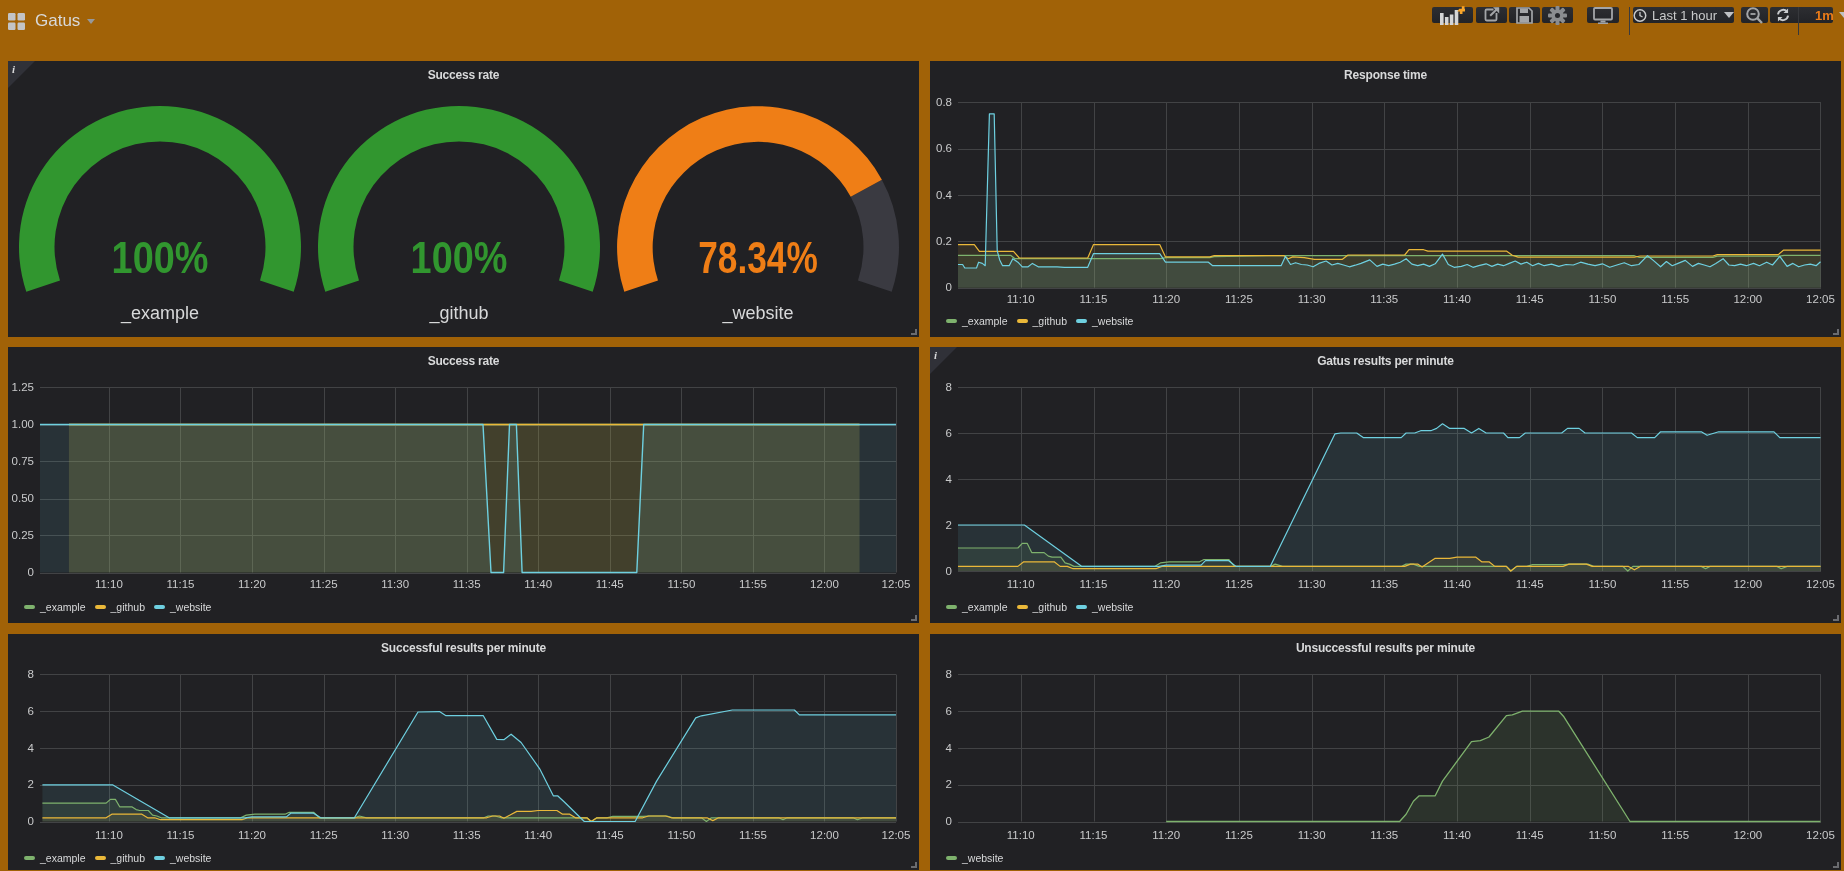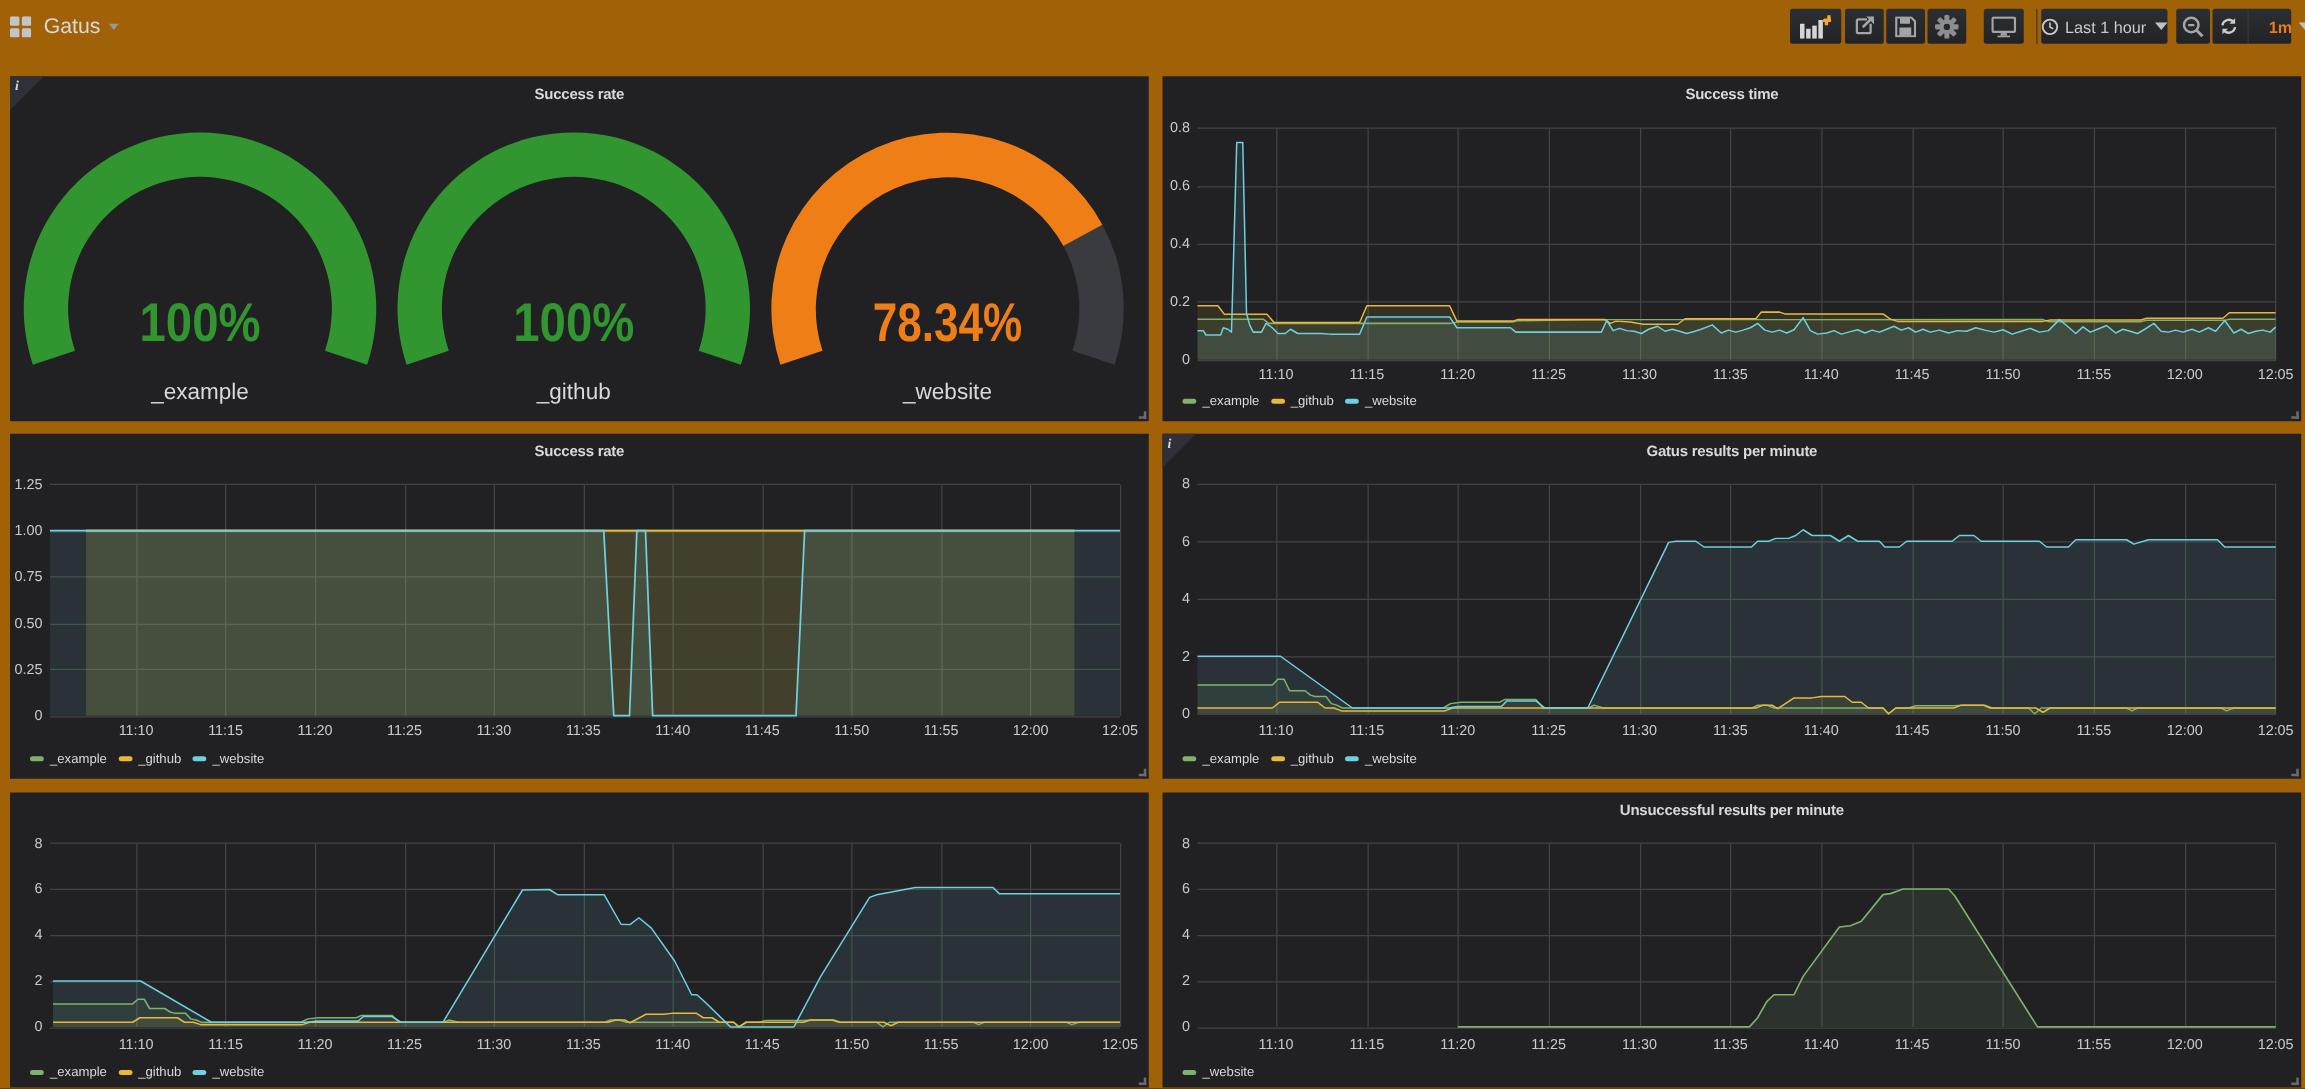--- a/index.html
+++ b/index.html
@@ -11,21 +11,21 @@
 .legend { position:absolute; left:16px; display:flex; align-items:center; height:12px; }
 .ld { display:inline-block; width:11px; height:4px; border-radius:2px; margin-right:5px; }
 .ln { font-size:10.5px; color:#d8d9da; margin-right:9px; }
 .corner { position:absolute; top:0; left:0; width:0; height:0;
   border-top:27px solid #303138; border-right:27px solid transparent; }
 .corner i { position:absolute; top:-25px; left:4px; font-size:11px; color:#d8d9da;
   font-family:"Liberation Serif",serif; font-style:italic; font-weight:700; }
 .rsz { position:absolute; right:2px; bottom:2px; width:6px; height:6px;
   border-right:2px solid #6a6b6f; border-bottom:2px solid #6a6b6f; }
 .navbar { position:absolute; left:0; top:0; width:100%; height:40px; }
-.nbtn { position:absolute; top:7px; height:28px; background:linear-gradient(#2d2e32,#222327); border-radius:2px;
+.nbtn { position:absolute; top:7px; height:16px; background:linear-gradient(#2d2e32,#222327); border-radius:2px;
   display:flex; align-items:center; justify-content:center; color:#c9cacb; white-space:nowrap; }
 .caret { display:inline-block; width:0; height:0; border-left:5px solid transparent;
   border-right:5px solid transparent; border-top:6px solid #bfc1c4; margin-left:7px; }
 </style></head>
 <body>
 <div class="page">
   <div class="navbar">
     <div style="position:absolute;left:8px;top:13px"><svg width="17" height="17" viewBox="0 0 17 17" fill="#c3c4c6">
           <rect x="0" y="0" width="7.5" height="7.5" rx="1.2"></rect>
           <rect x="9.5" y="0" width="7.5" height="7.5" rx="1.2"></rect>
@@ -123,21 +123,21 @@
         <text transform="translate(750 212) scale(0.81 1)" text-anchor="middle" font-size="43.5" font-weight="700" fill="#ef7e16">78.34%</text>
         <text x="750" y="258" text-anchor="middle" font-size="18" fill="#d8d9da">_website</text>
       </svg>
     <div class="corner">
         <i>i</i>
       </div>
     <div class="rsz"></div>
   </div>
 
   <div class="panel" style="left:930px;top:61px;width:911px;height:276px">
-    <div class="ptitle">Success time</div>
+    <div class="ptitle">Response time</div>
     <svg width="909" height="250" style="position:absolute;left:0;top:0">
         <line x1="28" y1="227.5" x2="891" y2="227.5" stroke="#424345" stroke-width="1"></line>
         <line x1="28" y1="180.5" x2="891" y2="180.5" stroke="#424345" stroke-width="1"></line>
         <line x1="28" y1="134.5" x2="891" y2="134.5" stroke="#424345" stroke-width="1"></line>
         <line x1="28" y1="88.5" x2="891" y2="88.5" stroke="#424345" stroke-width="1"></line>
         <line x1="28" y1="41.5" x2="891" y2="41.5" stroke="#424345" stroke-width="1"></line>
         <line x1="91.5" y1="41.3" x2="91.5" y2="226.7" stroke="#424345" stroke-width="1"></line>
         <line x1="164.5" y1="41.3" x2="164.5" y2="226.7" stroke="#424345" stroke-width="1"></line>
         <line x1="236.5" y1="41.3" x2="236.5" y2="226.7" stroke="#424345" stroke-width="1"></line>
         <line x1="309.5" y1="41.3" x2="309.5" y2="226.7" stroke="#424345" stroke-width="1"></line>
@@ -293,20 +293,21 @@
         <span class="ld" style="background:#6ed0e0"></span>
         <span class="ln">_website</span>
       </div>
     <div class="corner">
         <i>i</i>
       </div>
     <div class="rsz"></div>
   </div>
 
   <div class="panel" style="left:8px;top:634px;width:911px;height:236px">
+    <div class="ptitle">Successful results per minute</div>
     <svg width="909" height="236" style="position:absolute;left:0;top:0">
         <line x1="32" y1="188.5" x2="888" y2="188.5" stroke="#424345" stroke-width="1"></line>
         <line x1="32" y1="151.5" x2="888" y2="151.5" stroke="#424345" stroke-width="1"></line>
         <line x1="32" y1="114.5" x2="888" y2="114.5" stroke="#424345" stroke-width="1"></line>
         <line x1="32" y1="77.5" x2="888" y2="77.5" stroke="#424345" stroke-width="1"></line>
         <line x1="32" y1="40.5" x2="888" y2="40.5" stroke="#424345" stroke-width="1"></line>
         <line x1="101.5" y1="40.5" x2="101.5" y2="187.5" stroke="#424345" stroke-width="1"></line>
         <line x1="172.5" y1="40.5" x2="172.5" y2="187.5" stroke="#424345" stroke-width="1"></line>
         <line x1="244.5" y1="40.5" x2="244.5" y2="187.5" stroke="#424345" stroke-width="1"></line>
         <line x1="316.5" y1="40.5" x2="316.5" y2="187.5" stroke="#424345" stroke-width="1"></line>

